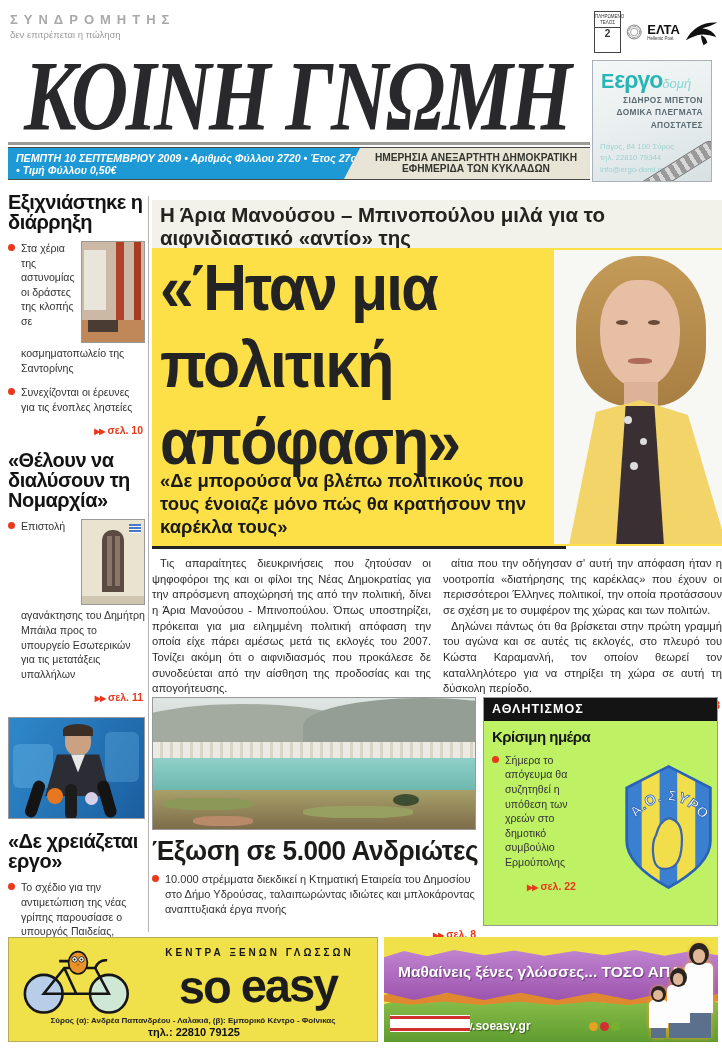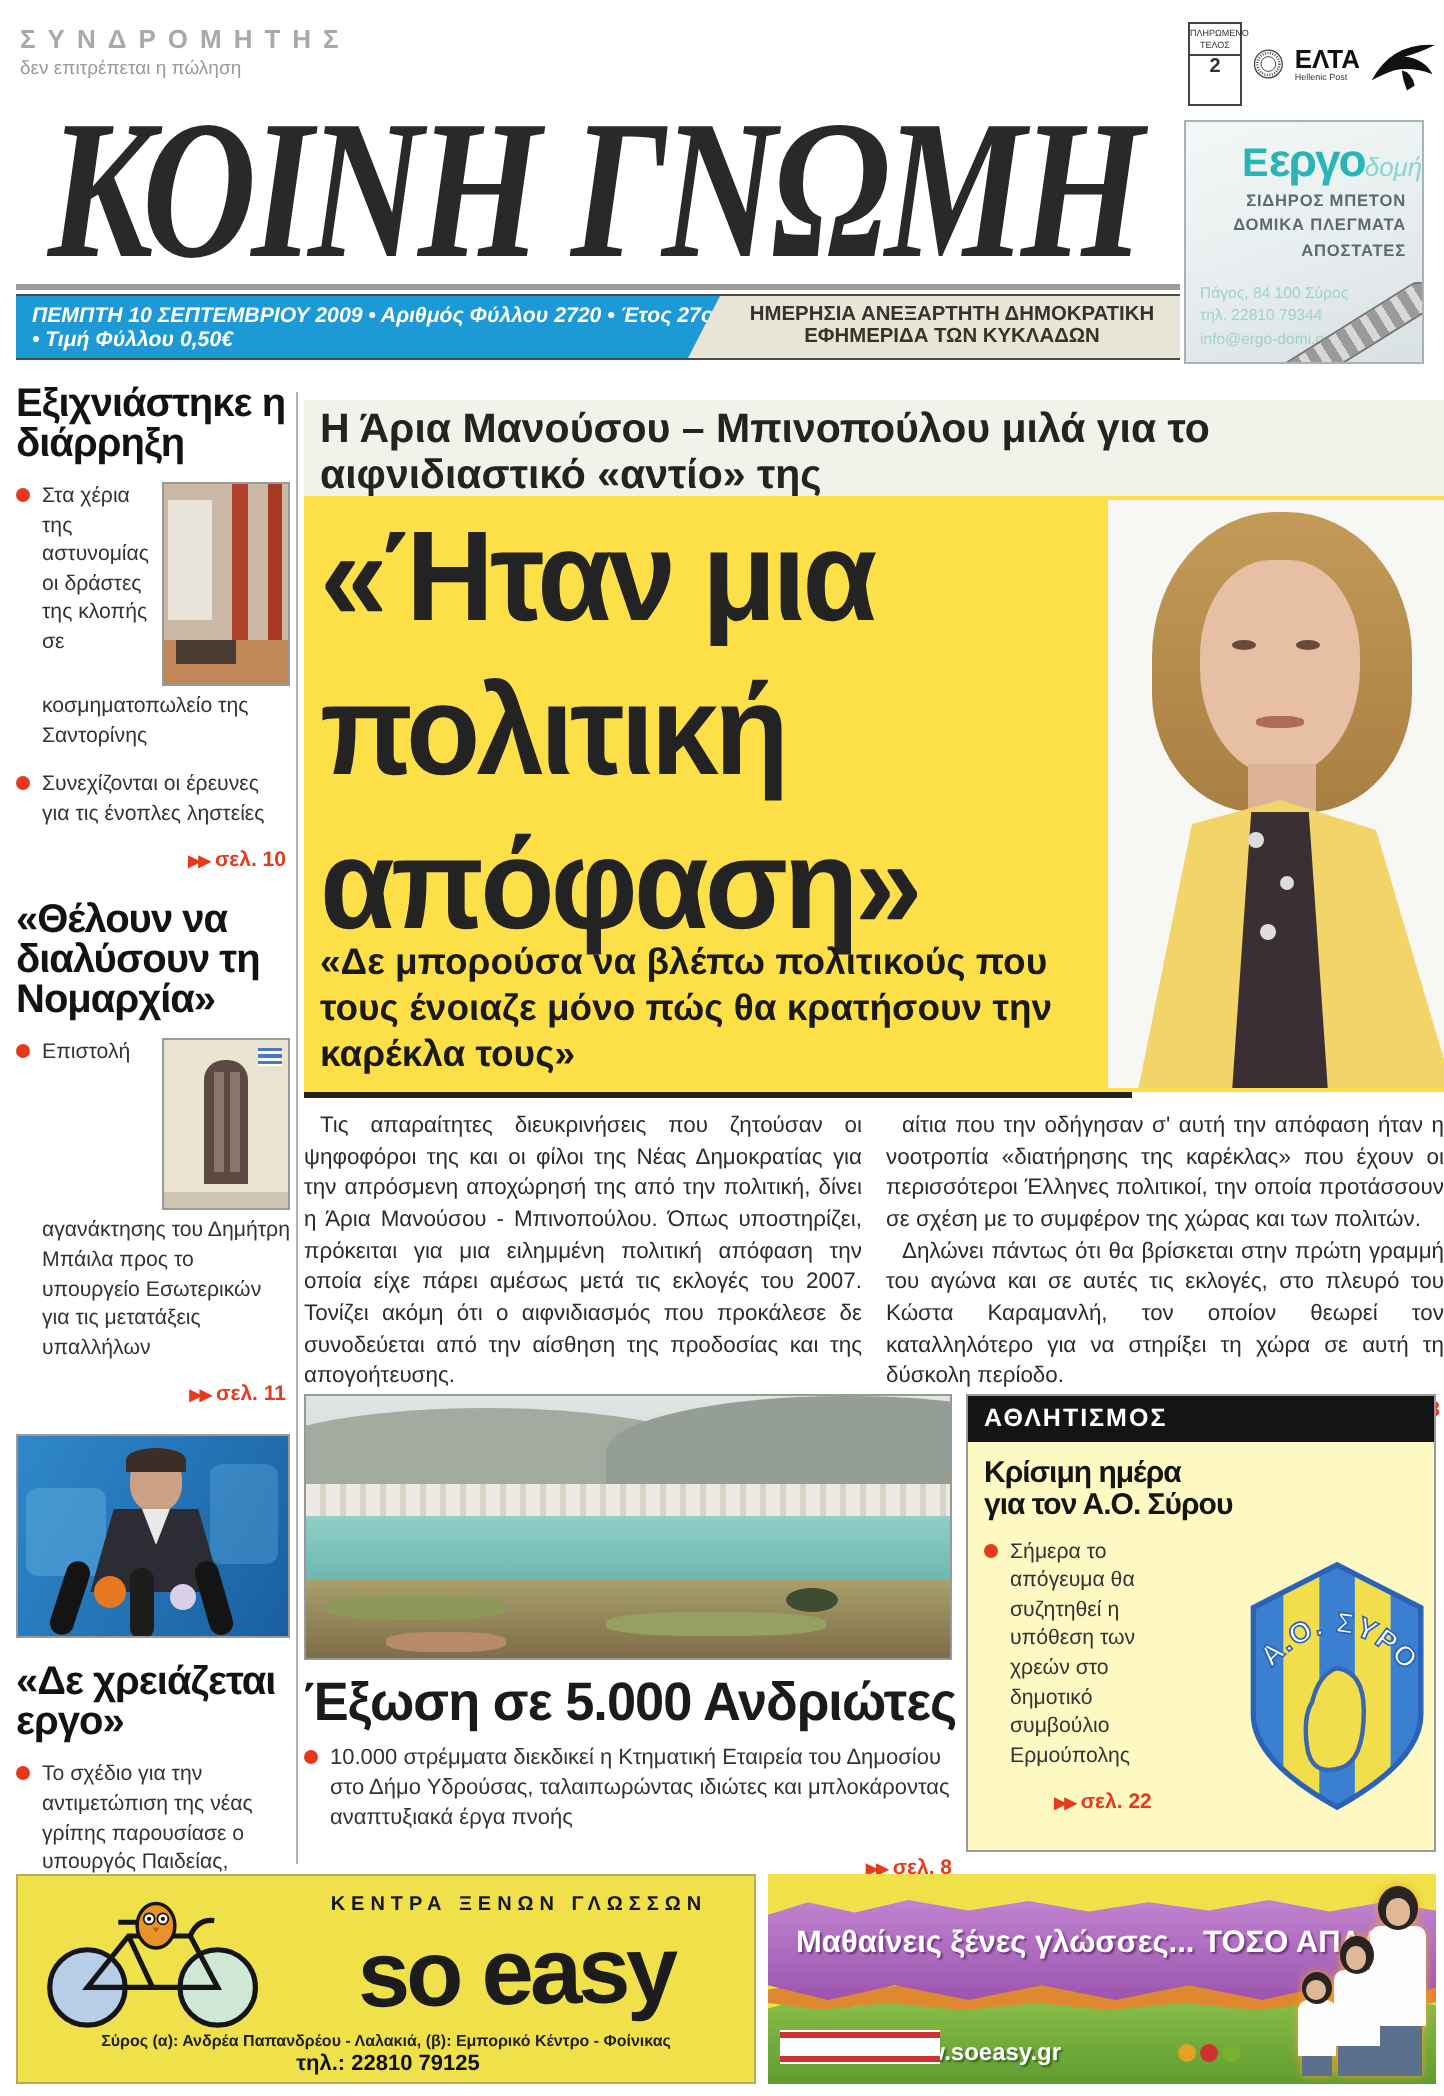--- a/index.html
+++ b/index.html
@@ -30,21 +30,21 @@
   .postbox{width:27px;height:42px;border:1px solid #444;font-size:4.5px;text-align:center;
            line-height:1.25;color:#333;padding-top:2px;box-sizing:border-box;}
   .postbox .num{font-size:10px;font-weight:700;border-top:1px solid #444;margin-top:2px;}
   .elta{display:flex;align-items:center;gap:2px;}
   .elta .nm{font-size:13px;font-weight:800;color:#111;line-height:1;}
   .elta .sb{font-size:4.5px;color:#333;}
 
   
   .ergo{left:592px;top:60px;width:120px;height:122px;border:1px solid #a8b2b8;
         background:linear-gradient(160deg,#f4f7f8 0%,#e7edee 55%,#d8e0e2 100%);
-        box-sizing:border-box;overflow:hidden;padding-left:20px;}
+        box-sizing:border-box;overflow:hidden;}
   .ergo .brand{padding:6px 6px 0 8px;white-space:nowrap;}
   .ergo .mk{color:#2ab5b5;font-weight:800;font-size:20px;}
   .ergo .bm{color:#2ab5b5;font-weight:800;font-size:23px;letter-spacing:-1px;}
   .ergo .bs{color:#86d6d2;font-style:italic;font-size:13px;}
   .ergo .ln{font-size:8.3px;font-weight:700;color:#5a6a72;text-align:right;
             padding-right:8px;letter-spacing:.4px;line-height:1.5;}
   .ergo .ad{position:absolute;left:7px;bottom:6px;font-size:7.8px;color:#9fd2cf;line-height:1.45;}
   .rebar{position:absolute;right:-12px;bottom:2px;width:96px;height:14px;border:1px solid #777;
          border-radius:7px;transform:rotate(-32deg);
          background:repeating-linear-gradient(90deg,#9a9a9a 0 5px,#d8d8d8 5px 9px);}
@@ -75,21 +75,21 @@
   .body-cols p{margin:0;font-size:11.2px;line-height:1.4;color:#2c2c2c;text-align:justify;text-indent:8px;}
 
   
   .landscape{left:152px;top:697px;width:324px;height:133px;border:1px solid #999;box-sizing:border-box;overflow:hidden;position:absolute;}
   .evict-hl{left:152px;top:836px;width:330px;font-size:27px;font-weight:800;color:#1b1b19;
             letter-spacing:-.5px;transform:scaleX(.97);transform-origin:left top;white-space:nowrap;}
   .evict-bl{left:152px;top:872px;width:326px;}
   .evict-bl .bullet{font-size:11px;}
 
   
-  .sports{left:483px;top:697px;width:235px;height:229px;border:1px solid #999;background:#fef9c3;box-sizing:border-box;}
+  .sports{left:483px;top:697px;width:235px;height:229px;border:1px solid #999;background:#bef264;box-sizing:border-box;}
   .sports-hdr{height:23px;background:#141414;color:#fff;font-size:12.5px;font-weight:700;
               letter-spacing:1px;line-height:23px;padding-left:8px;}
   .sports-hl{padding:8px 8px 4px 8px;font-size:15px;font-weight:800;line-height:1.05;color:#151515;letter-spacing:-.5px;}
   .sports-row{display:flex;padding:4px 4px 0 8px;gap:46px;}
   .sports-row .txt{width:108px;}
   .sports-row .bullet{font-size:10.6px;}
 
   
   .ad-left{left:8px;top:937px;width:370px;height:105px;background:#f0e14a;border:1px solid #b8ac5a;box-sizing:border-box;}
   .ad-left .kick{position:absolute;left:138px;top:9px;width:225px;text-align:center;
@@ -305,21 +305,20 @@
       <span class="dot"></span>
       <span>10.000 στρέμματα διεκδικεί η Κτηματική Εταιρεία του Δημοσίου στο Δήμο Υδρούσας, ταλαιπωρώντας ιδιώτες και μπλοκάροντας αναπτυξιακά έργα πνοής</span>
     </div>
     <div class="pgref"><span class="pgarrow">▶▶</span><span>σελ. 8</span></div>
   </div>
 
   <div class="abs sports">
     <div class="sports-hdr">ΑΘΛΗΤΙΣΜΟΣ</div>
     <div class="sports-hl">
       <div>Κρίσιμη ημέρα</div>
-      <div>για τον Α.Ο. Σύρου</div>
     </div>
     <div class="sports-row">
       <div class="txt">
         <div class="bullet">
           <span class="dot"></span>
           <span>Σήμερα το απόγευμα θα συζητηθεί η υπόθεση των χρεών στο δημοτικό συμβούλιο Ερμούπολης</span>
         </div>
         <div class="pgref"><span class="pgarrow">▶▶</span><span>σελ. 22</span></div>
       </div>
       <svg width="112" height="148" viewBox="0 0 100 140">

